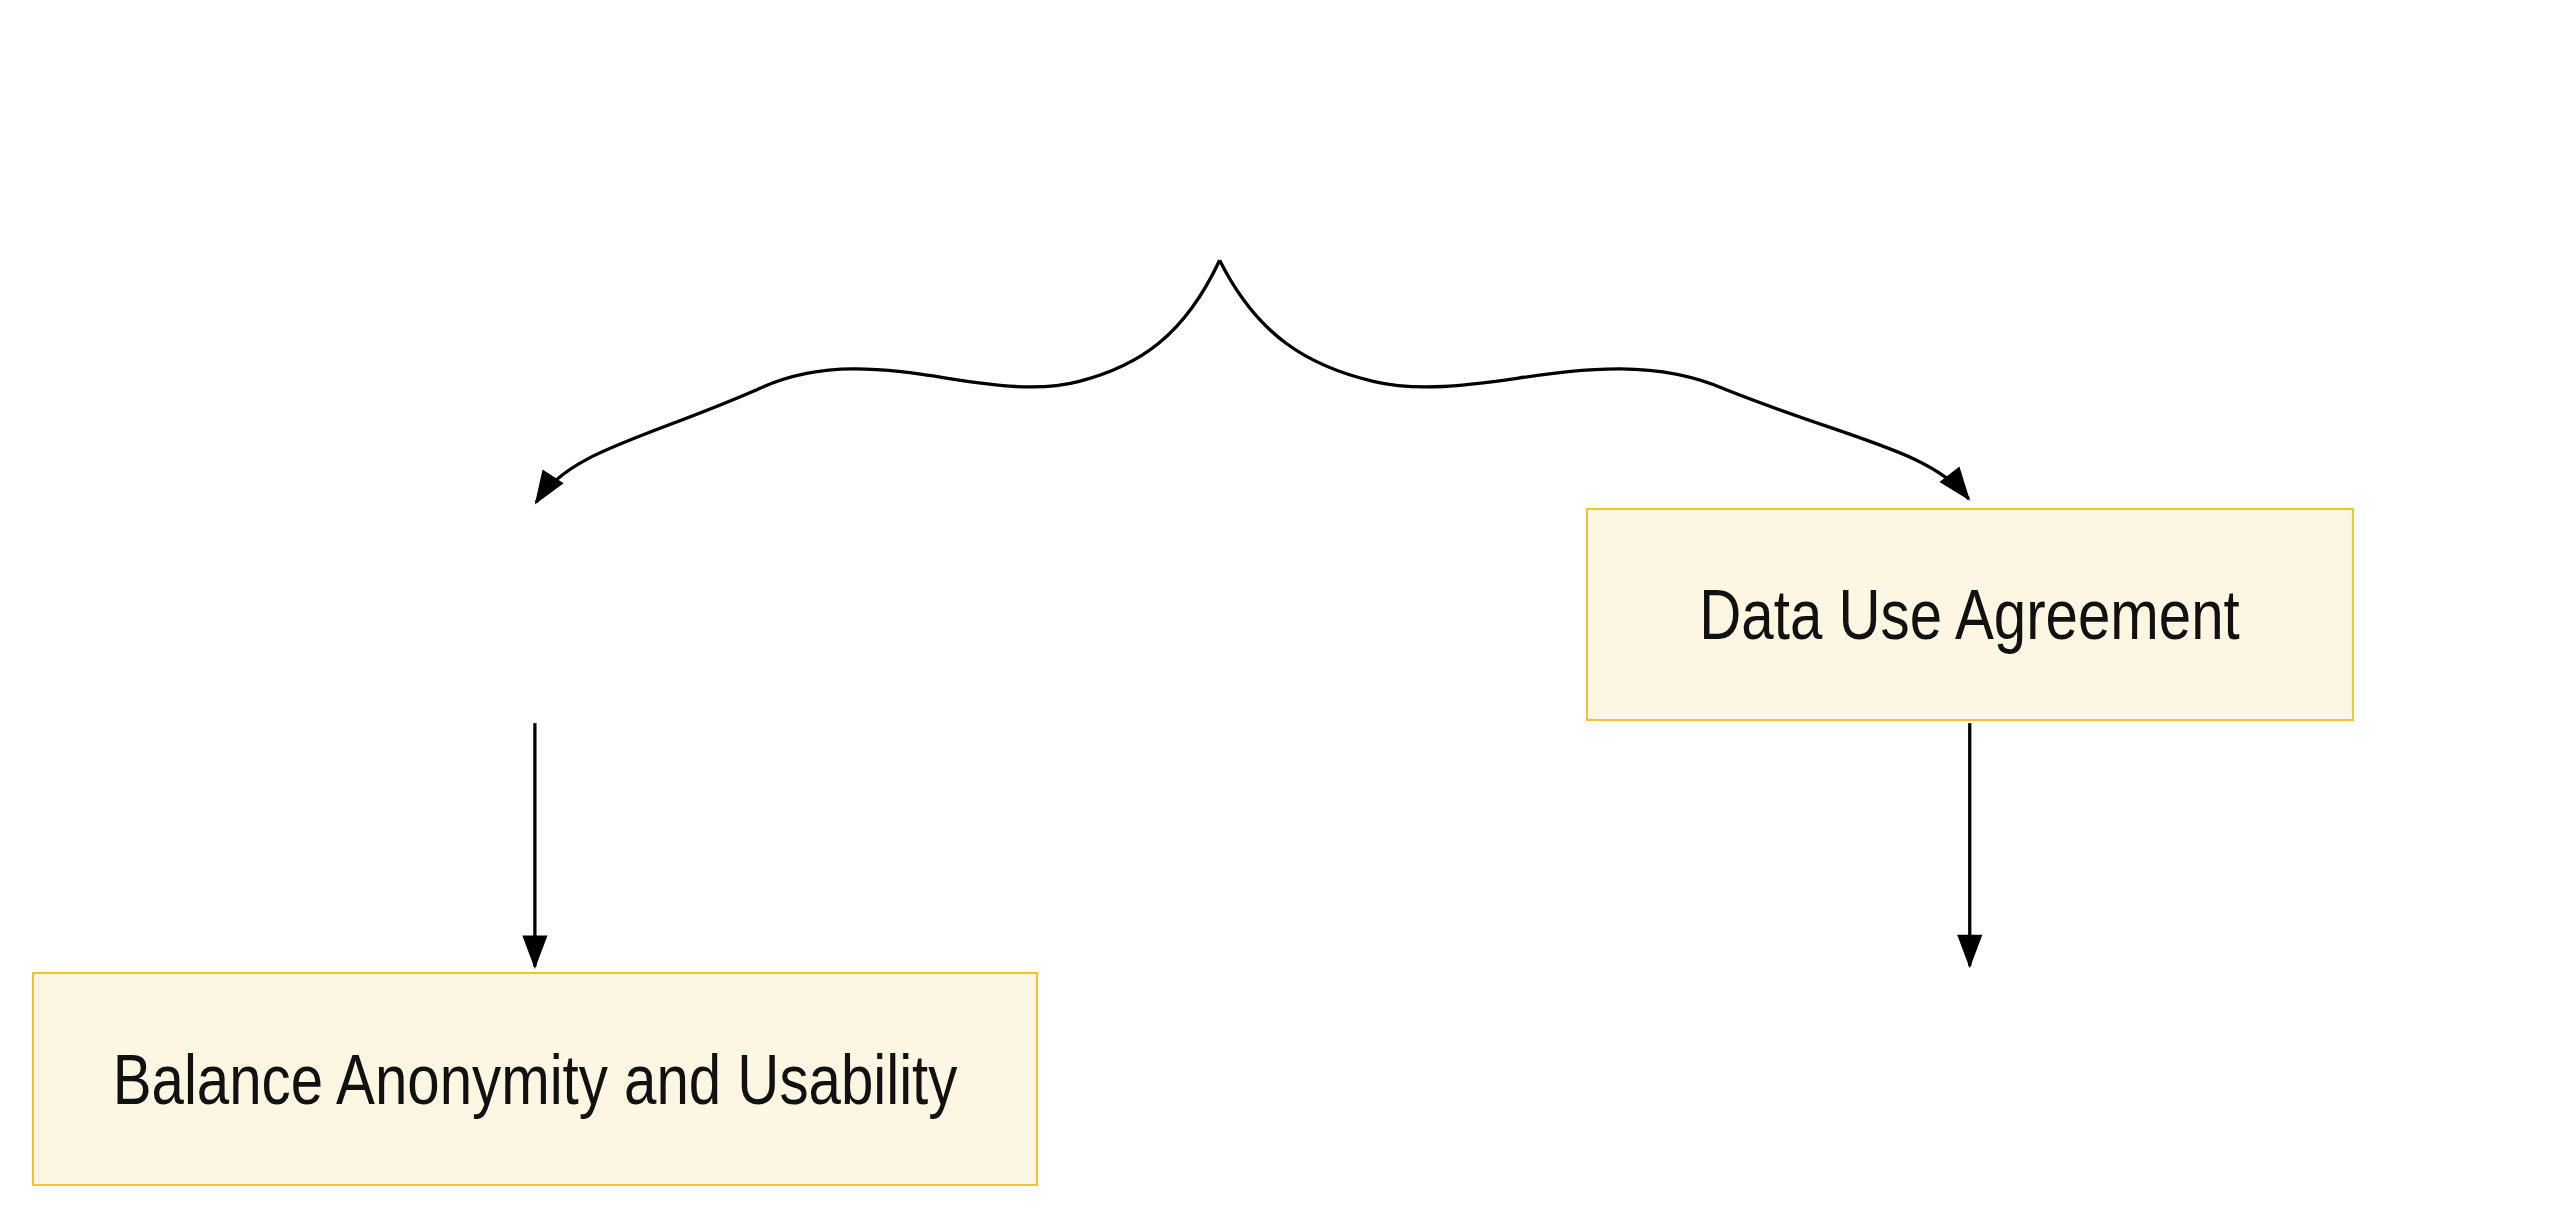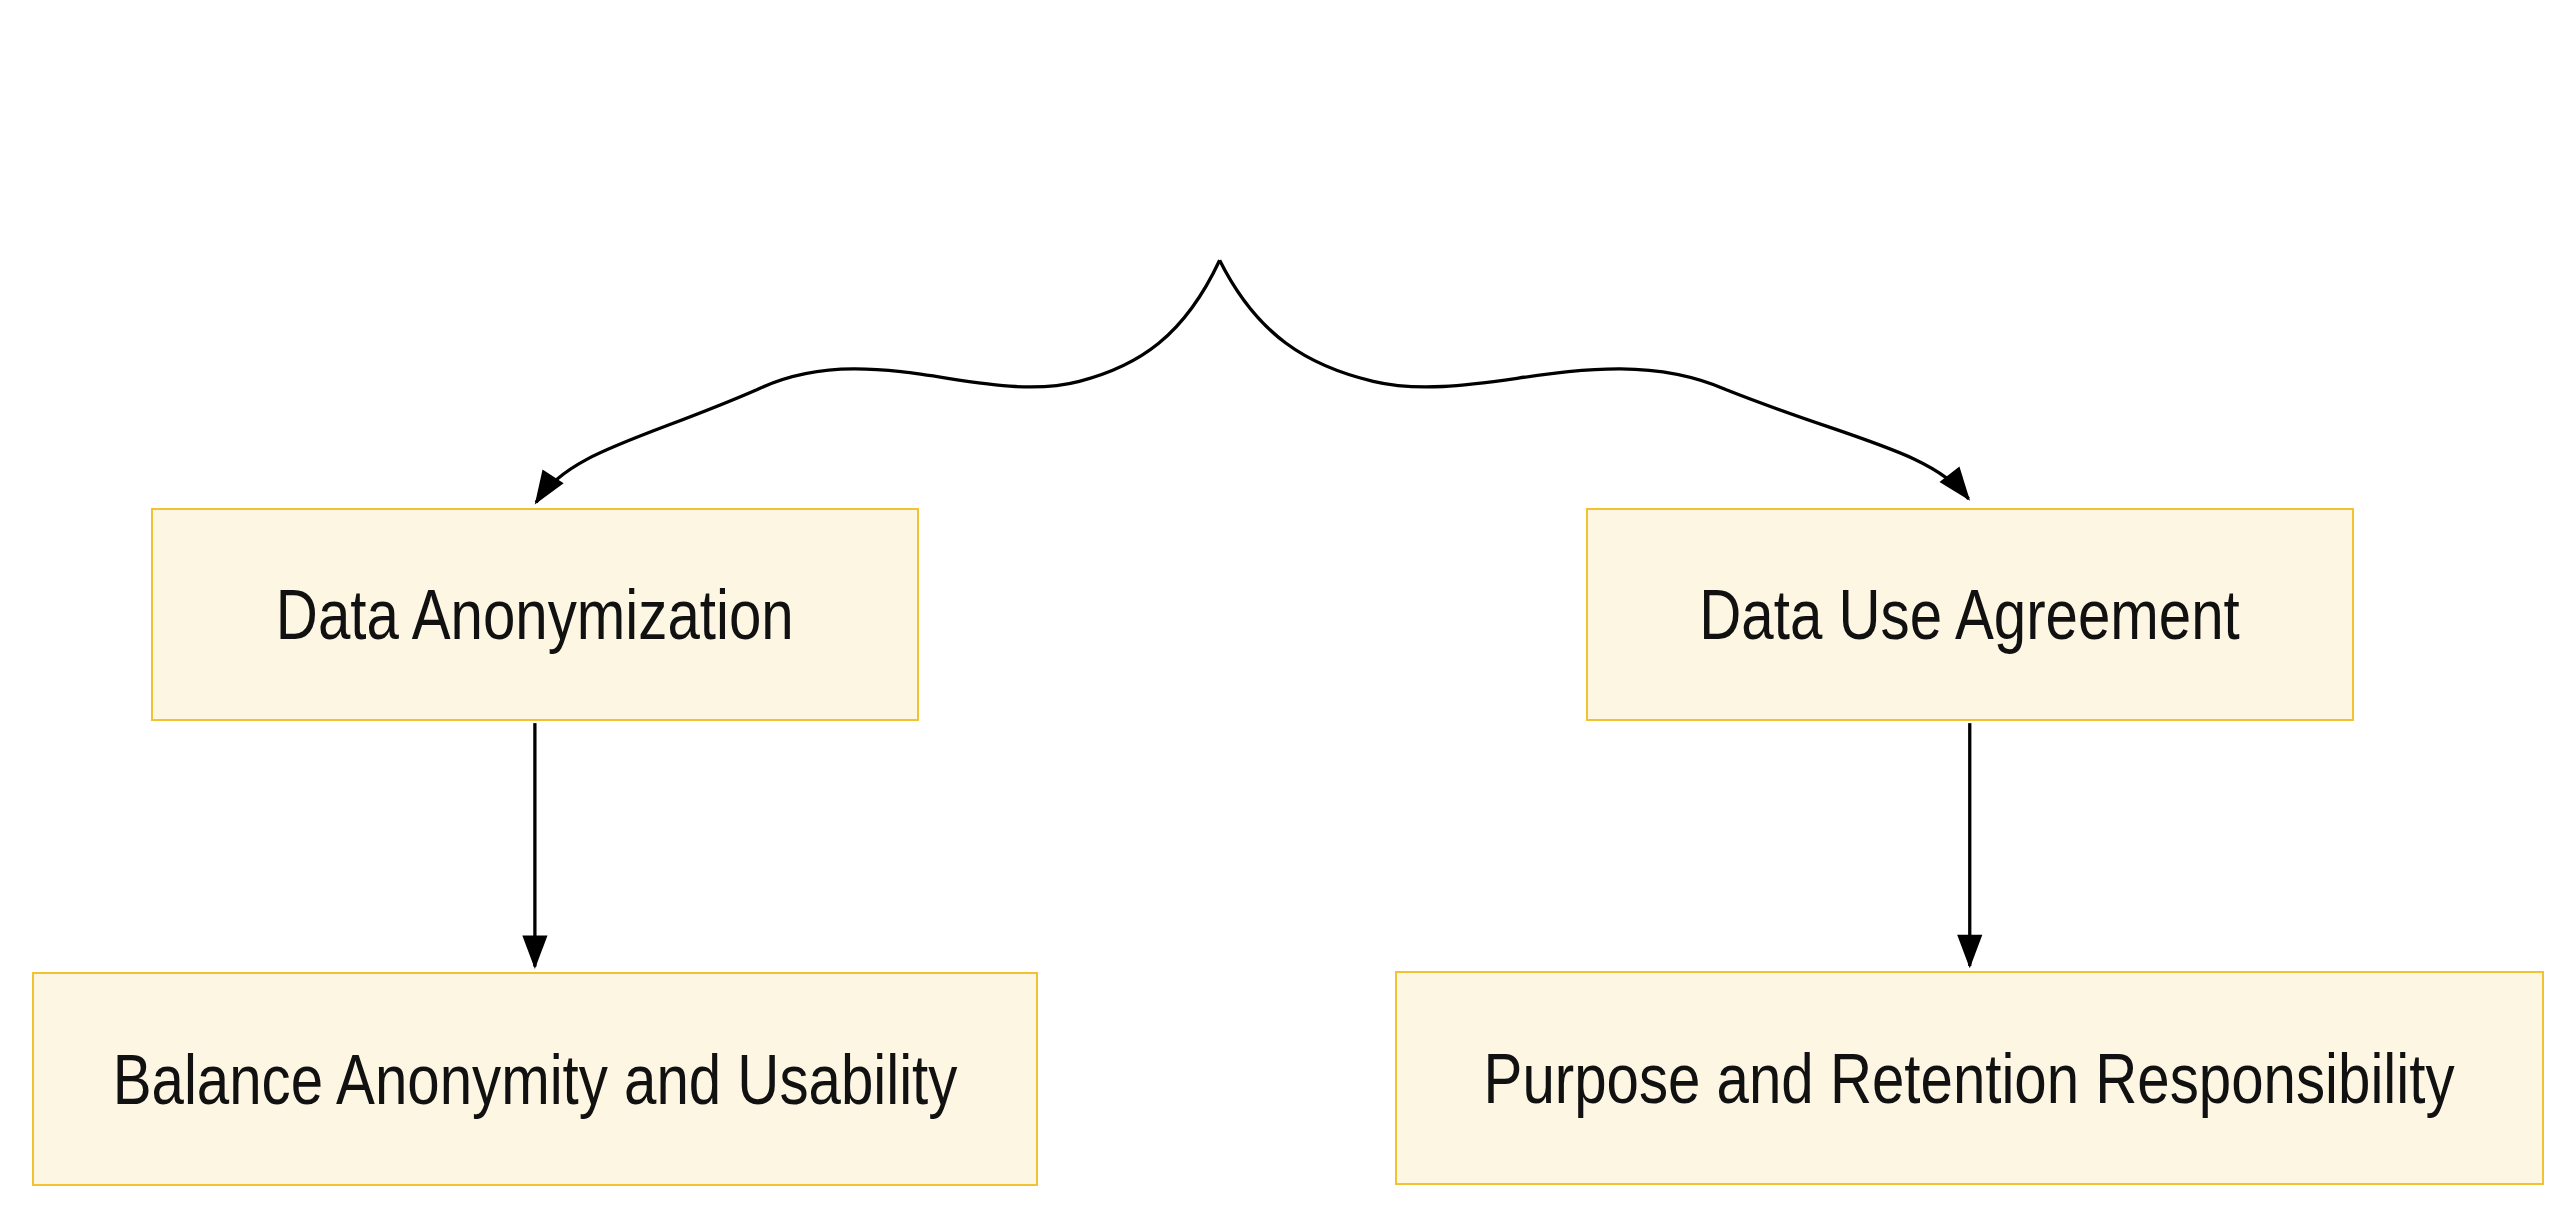--- a/index.html
+++ b/index.html
@@ -73,30 +73,24 @@
              C 2097 560, 2181 610, 2290 636
              C 2465 678, 2673 560, 2879 650
              C 3084 732, 3221 752, 3283 832"></path>
 
     <path class="edge" marker-end="url(#arrowhead)" d="M 892 1206 L 892 1612"></path>
 
     <path class="edge" marker-end="url(#arrowhead)" d="M 3285 1206 L 3285 1611"></path>
   </svg>
 
 
-  <div class="node" id="node-anon">
-    <span class="lbl">Data Anonymization</span>
-  </div>
 
   <div class="node" id="node-dua">
     <span class="lbl">Data Use Agreement</span>
   </div>
 
   <div class="node" id="node-balance">
     <span class="lbl">Balance Anonymity and Usability</span>
   </div>
 
-  <div class="node" id="node-purpose">
-    <span class="lbl">Purpose and Retention Responsibility</span>
-  </div>
 
 </div>
 
 
 </body></html>

